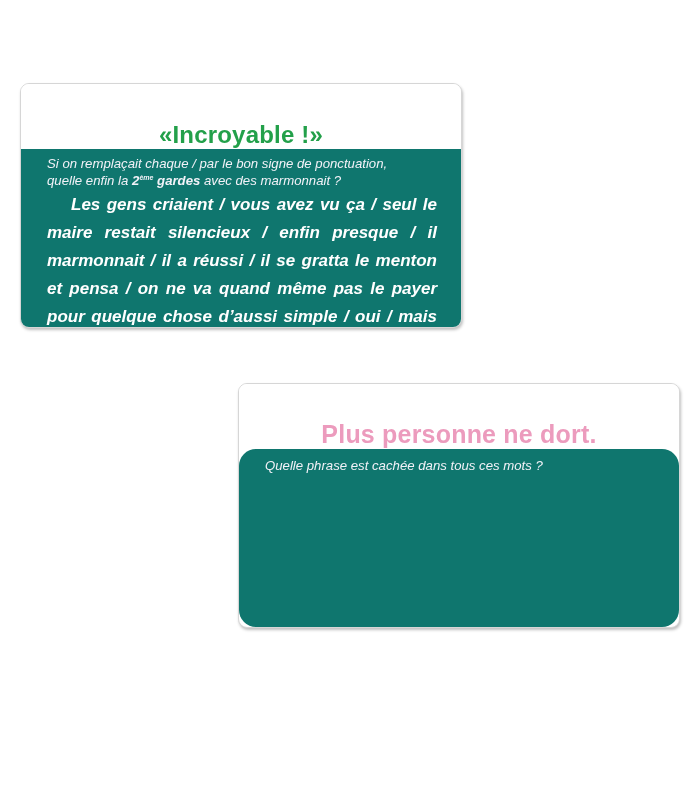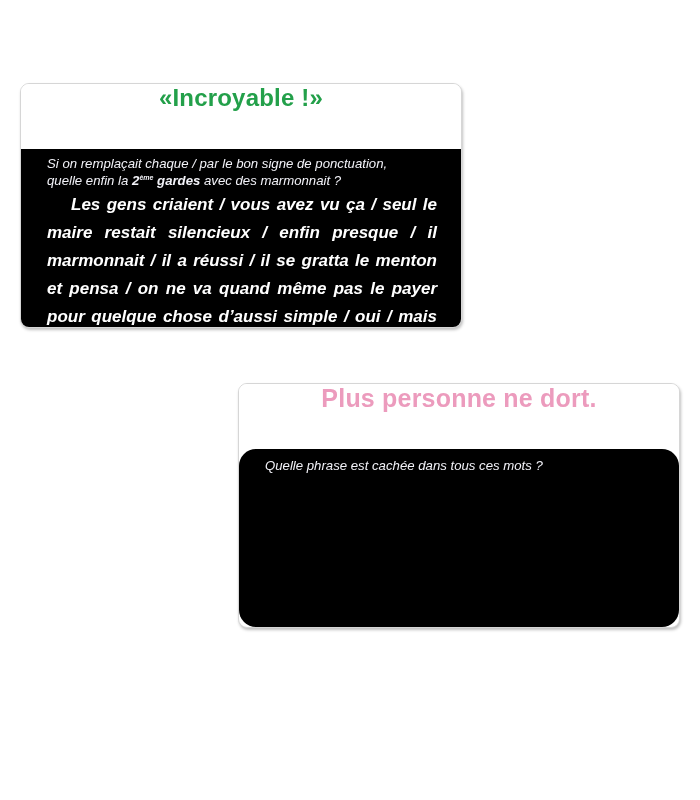--- a/index.html
+++ b/index.html
@@ -24,39 +24,39 @@
       box-shadow: 1px 2px 3px rgba(0,0,0,0.25);
       overflow: hidden;
       box-sizing: border-box;
     }
     #card1 { left: 20px; top: 83px; }
     #card2 { left: 238px; top: 383px; }
 
     .card-head {
       height: 65px;
       display: flex;
-      align-items: flex-start;
+      align-items: flex-end;
       justify-content: center;
       background: #ffffff;
     }
     .card-title {
       font-weight: bold;
       font-size: 24px;
       letter-spacing: 0.2px;
     }
     #card1 .card-title { color: #23a04a; }
     #card2 .card-title { color: #ec9bbd; font-size: 25px; }
 
     .card-body {
       position: absolute;
       top: 65px;
       left: 0;
       right: 0;
       bottom: 0;
-      background: #000000;
+      background: #0f766e;
       padding: 8px 24px 8px 26px;
       box-sizing: border-box;
       color: #ffffff;
     }
     .question {
       font-style: italic;
       font-size: 13.2px;
       line-height: 14px;
       color: #f2f2f8;
     }

